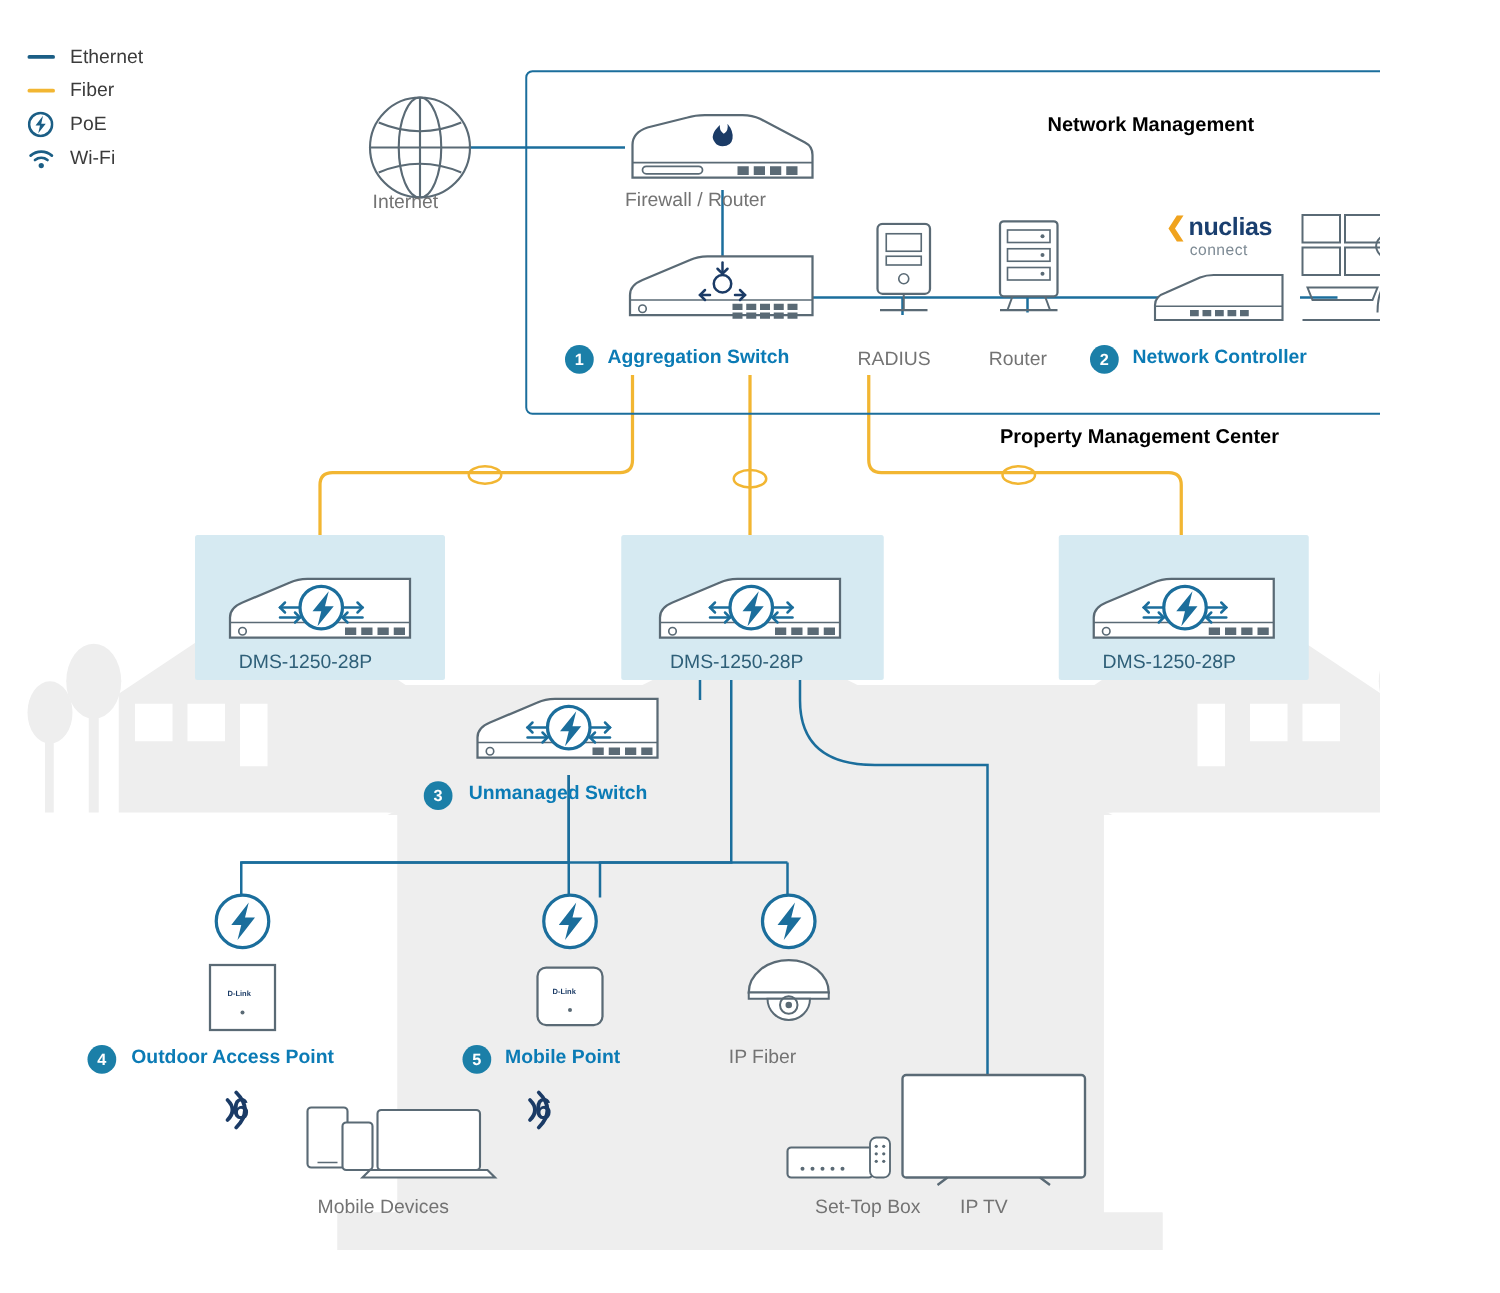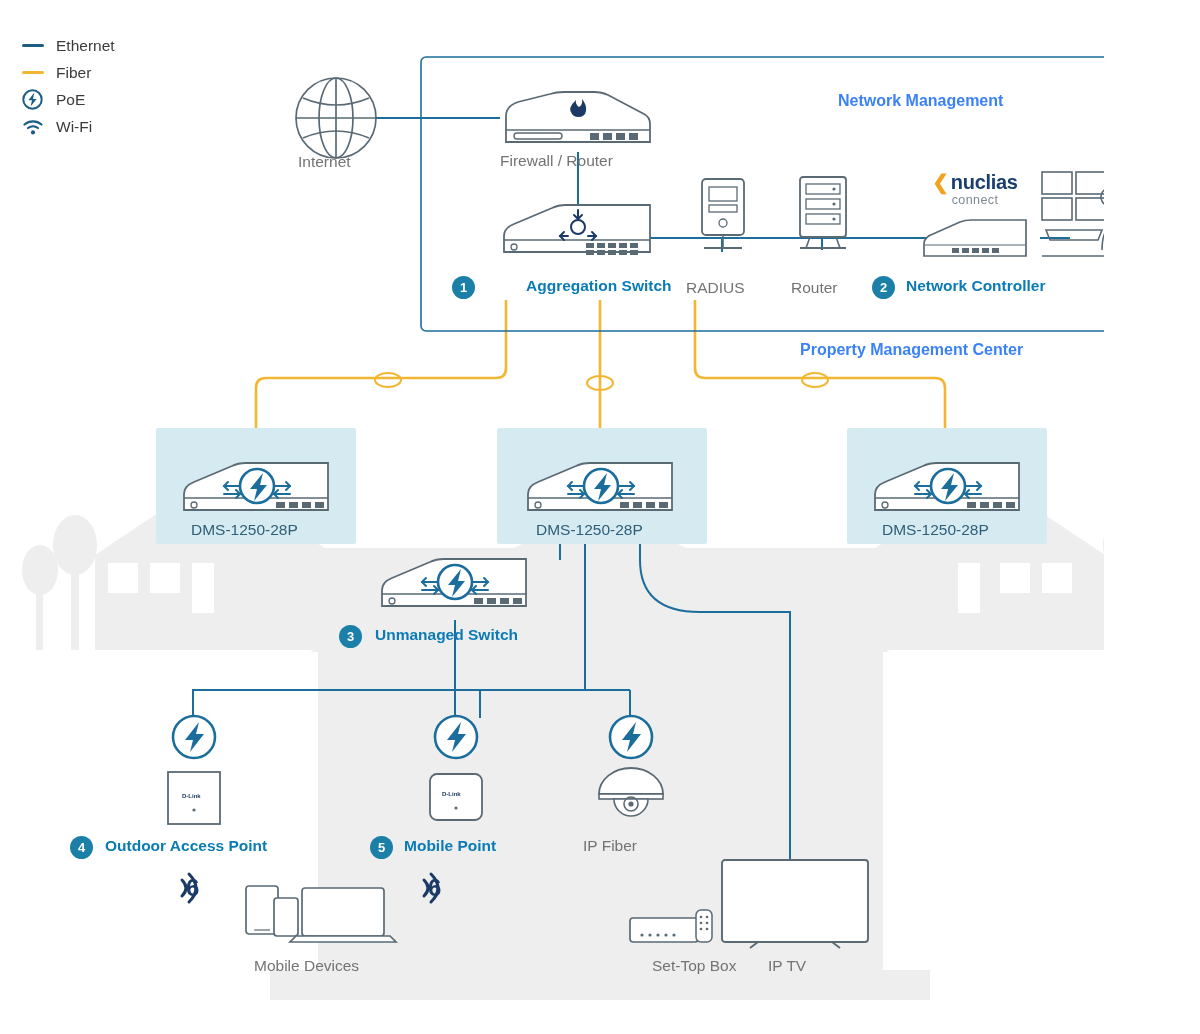--- a/index.html
+++ b/index.html
@@ -54,21 +54,21 @@
     color: #0b7bb5;
     font-weight: bold;
   }
   .dev-label.white {
     color: #2e5f78;
     font-weight: normal;
   }
   .section-title {
     position: absolute;
     font-size: 16px;
-    color: #3b82f6;
+    color: #000000;
     font-weight: bold;
     white-space: nowrap;
   }
   .badge {
     position: absolute;
     width: 23px;
     height: 23px;
     border-radius: 50%;
     background: #1b7fa8;
     color: #ffffff;
@@ -297,21 +297,21 @@
       <circle cx="80" cy="23" r="7" fill="#ffffff"></circle>
       <path d="M80 6 L80 14"></path>
         <path d="M76 11 L80 15 L84 11"></path>
       <path d="M70 32 L62 32"></path>
         <path d="M66 28 L62 32 L66 36"></path>
       <path d="M90 32 L98 32"></path>
         <path d="M94 28 L98 32 L94 36"></path>
     </g>
   </svg>
   <div class="badge" style="left:452px; top:276px;">1</div>
-  <div class="dev-label blue" style="left:486px; top:277px;margin-left:40px;">Aggregation Switch</div>
+  <div class="dev-label blue" style="left:486px; top:277px;">Aggregation Switch</div>
 
   <svg class="abs" style="left:696px; top:178px;" width="54" height="80">
     <rect x="6" y="1" width="42" height="56" rx="4" fill="#ffffff" stroke="#5a6a75" stroke-width="1.8"></rect>
     <rect x="13" y="9" width="28" height="14" fill="none" stroke="#5a6a75" stroke-width="1.3"></rect>
     <rect x="13" y="27" width="28" height="7" fill="none" stroke="#5a6a75" stroke-width="1.3"></rect>
     <circle cx="27" cy="45" r="4" fill="none" stroke="#5a6a75" stroke-width="1.3"></circle>
     <line x1="27" y1="57" x2="27" y2="70" stroke="#5a6a75" stroke-width="1.6"></line>
     <line x1="8" y1="70" x2="46" y2="70" stroke="#5a6a75" stroke-width="1.8"></line>
   </svg>
   <div class="dev-label" style="left:686px; top:279px;">RADIUS</div>

